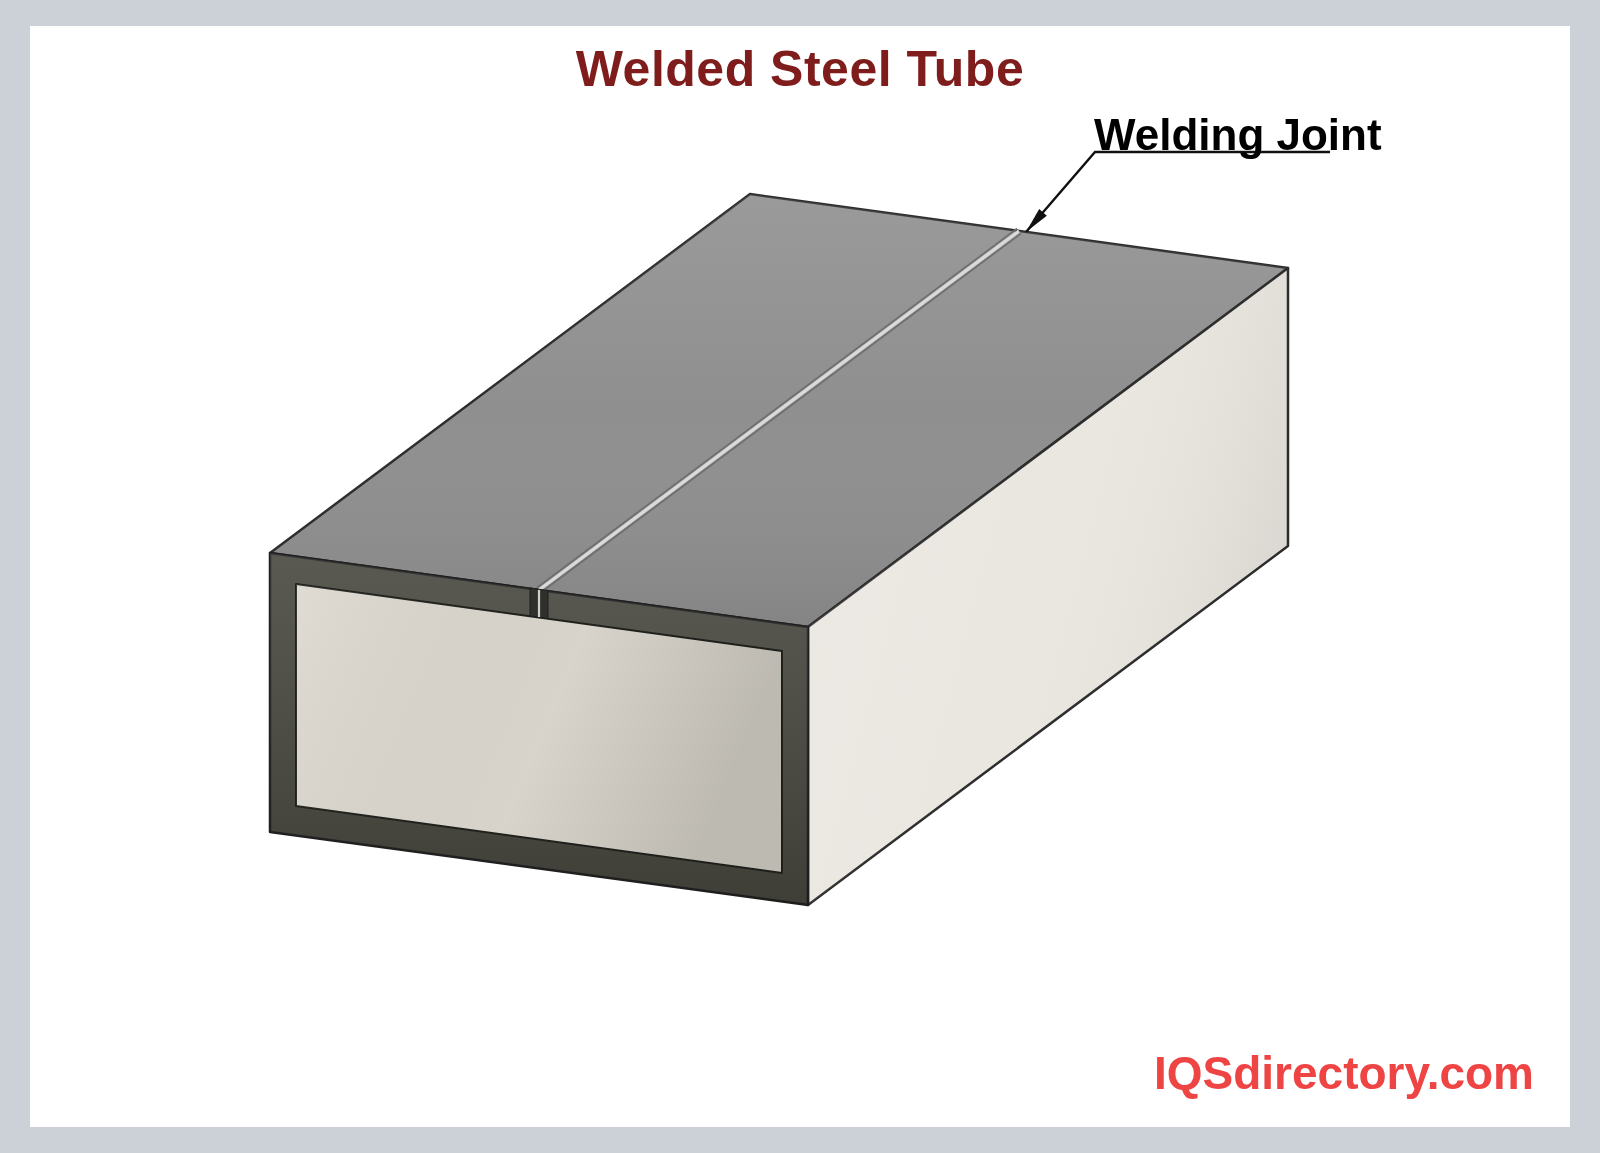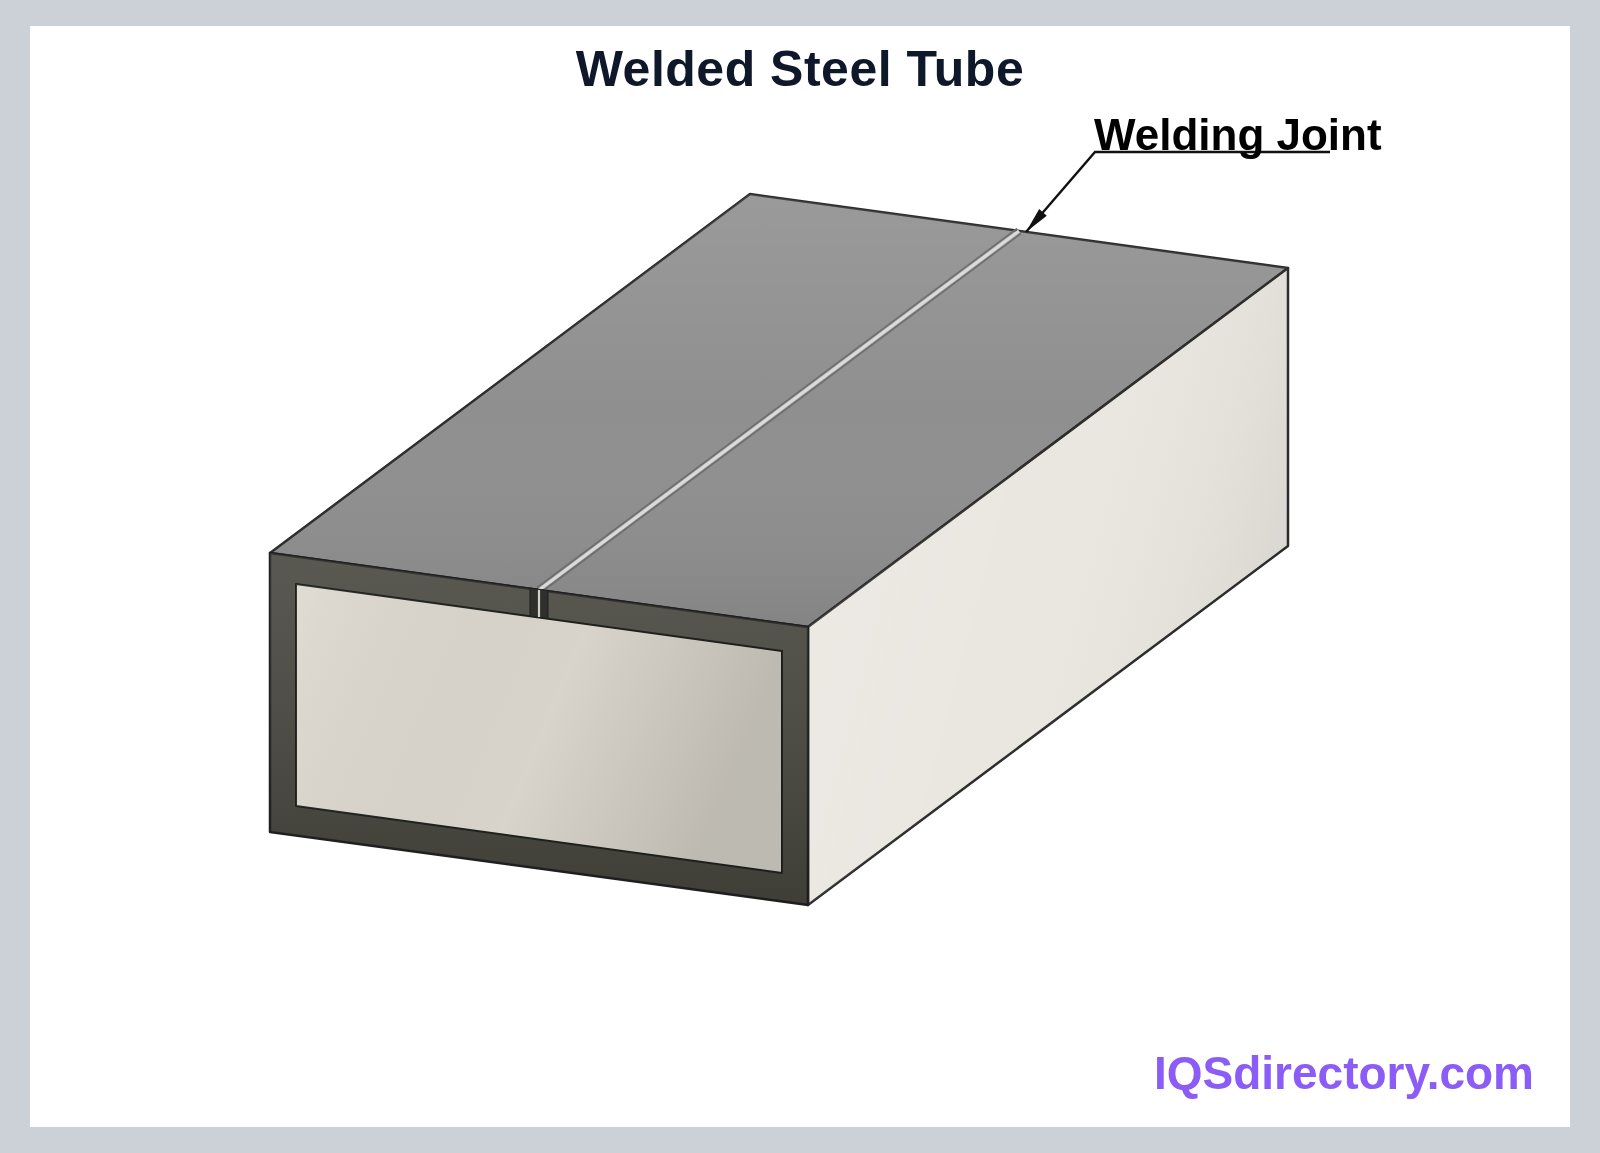--- a/index.html
+++ b/index.html
@@ -26,39 +26,39 @@
     display: block;
   }
   .title {
     position: absolute;
     top: 40px;
     left: 0;
     width: 100%;
     text-align: center;
     font-size: 50px;
     font-weight: bold;
-    color: #0f172a;
+    color: #7f1d1d;
     letter-spacing: 0.5px;
   }
   .joint-label {
     position: absolute;
     left: 1094px;
     top: 110px;
     font-size: 44px;
     font-weight: bold;
     color: #000000;
     white-space: nowrap;
   }
   .watermark {
     position: absolute;
     top: 1046px;
     right: 66px;
     font-size: 46px;
     font-weight: bold;
-    color: #8b5cf6;
+    color: #ef4444;
     white-space: nowrap;
   }
   .frame {
     position: absolute;
     inset: 0;
     border-style: solid;
     border-width: 26px 30px 26px 30px;
     pointer-events: none;
     box-sizing: border-box;
   }

